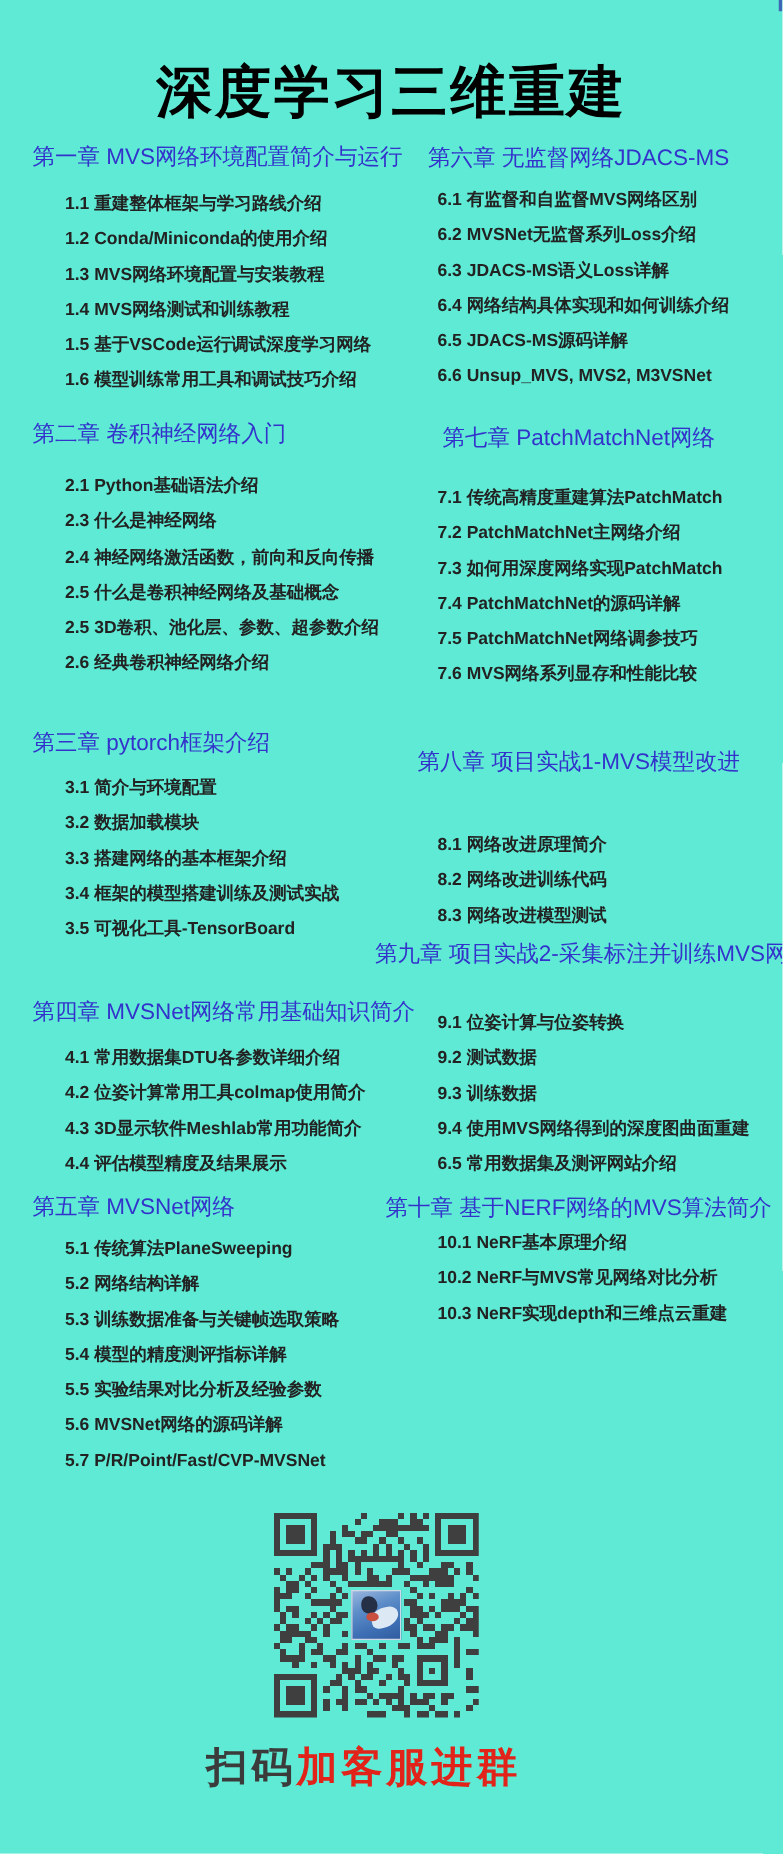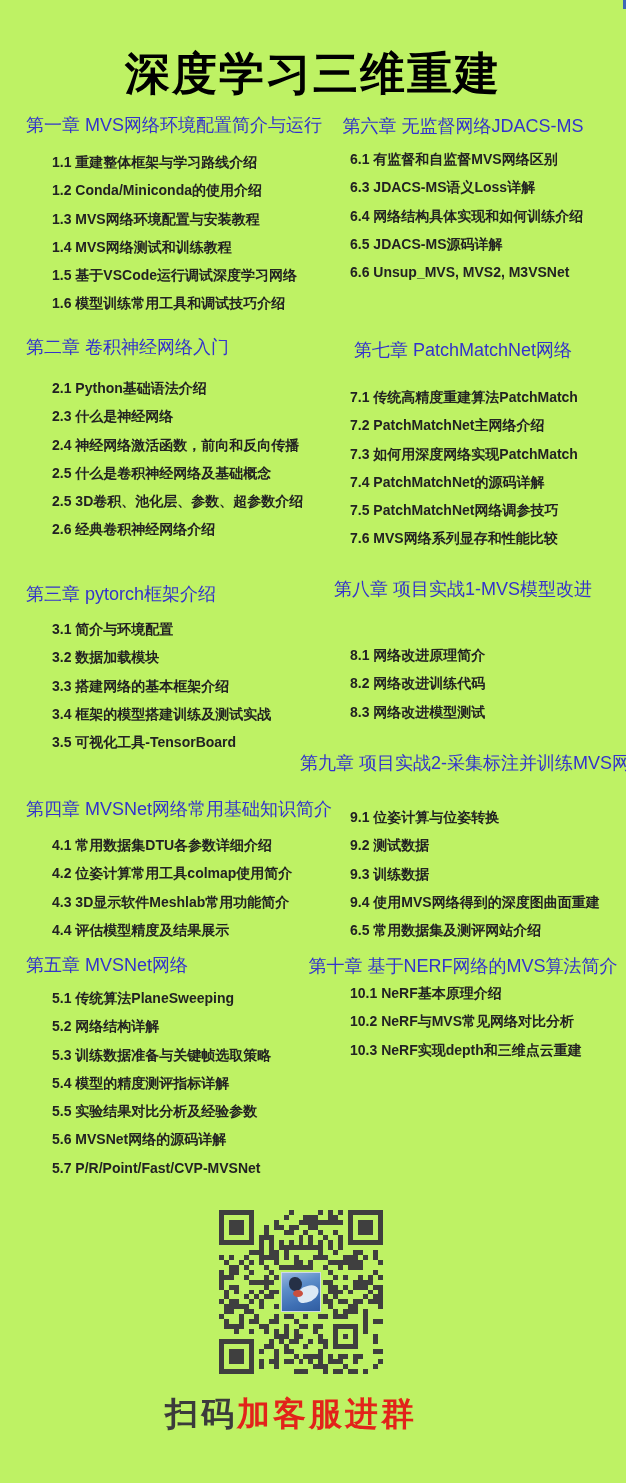--- a/index.html
+++ b/index.html
@@ -8,21 +8,21 @@
     --title-color:#000000;
     --footer-gray:#3b3b3b;
     --footer-red:#e2231a;
     --qr-dark:#3f3f3f;
     --avatar-blue:#4d82c4;
   }
   html,body{margin:0;padding:0;background:#ffffff;}
   #page{
     position:relative;
     width:626px;height:1483px;
-    background:#bef264;
+    background:#5eead4;
     overflow:hidden;
     font-family:"Liberation Sans","DejaVu Sans",sans-serif;
   }
   #main-title{
     position:absolute;top:16px;left:0;width:626px;
     text-align:center;
     font-size:45px;font-weight:800;letter-spacing:2px;
     color:var(--title-color);
     line-height:56px;
     white-space:nowrap;
@@ -49,21 +49,21 @@
   .col-l .item{padding-left:52px;}
   .col-r .item{padding-left:50px;}
   
   .L1{top:112px}.L1 .items{margin-top:10px}
   .L2{top:334px}.L2 .items{margin-top:14px}
   .L3{top:581px}.L3 .items{margin-top:8px}
   .L4{top:796px}.L4 .items{margin-top:9px}
   .L5{top:952px}.L5 .items{margin-top:6px}
   .R1{top:113px}.R1 .items{margin-top:6px}
   .R2{top:337px}.R2 .items{margin-top:20px}
-  .R3{top:576px}.R3 .items{margin-top:39px}
+  .R3{top:596px}.R3 .items{margin-top:39px}
   .R4{top:750px}.R4 .items{margin-top:27px}
   .R5{top:953px}.R5 .items{}
 
   #qr-box{
     position:absolute;left:219px;top:1210px;
     width:164px;height:164px;
   }
   #qr-box svg{display:block;width:164px;height:164px;}
   #qr-avatar{
     position:absolute;left:62px;top:62px;width:40px;height:40px;
@@ -158,20 +158,21 @@
           <div class="item">5.6 MVSNet网络的源码详解</div>
           <div class="item">5.7 P/R/Point/Fast/CVP-MVSNet</div>
         </div>
       </section>
     </div>
   <div id="col-right">
       <section class="chapter col-r R1">
         <h2 class="chapter-heading">第六章  无监督网络JDACS-MS</h2>
         <div class="items">
           <div class="item">6.1 有监督和自监督MVS网络区别</div>
+          <div class="item">6.2 MVSNet无监督系列Loss介绍</div>
           <div class="item">6.3 JDACS-MS语义Loss详解</div>
           <div class="item">6.4 网络结构具体实现和如何训练介绍</div>
           <div class="item">6.5 JDACS-MS源码详解</div>
           <div class="item">6.6 Unsup_MVS, MVS2, M3VSNet</div>
         </div>
       </section>
       <section class="chapter col-r R2">
         <h2 class="chapter-heading">第七章 PatchMatchNet网络</h2>
         <div class="items">
           <div class="item">7.1 传统高精度重建算法PatchMatch</div>

